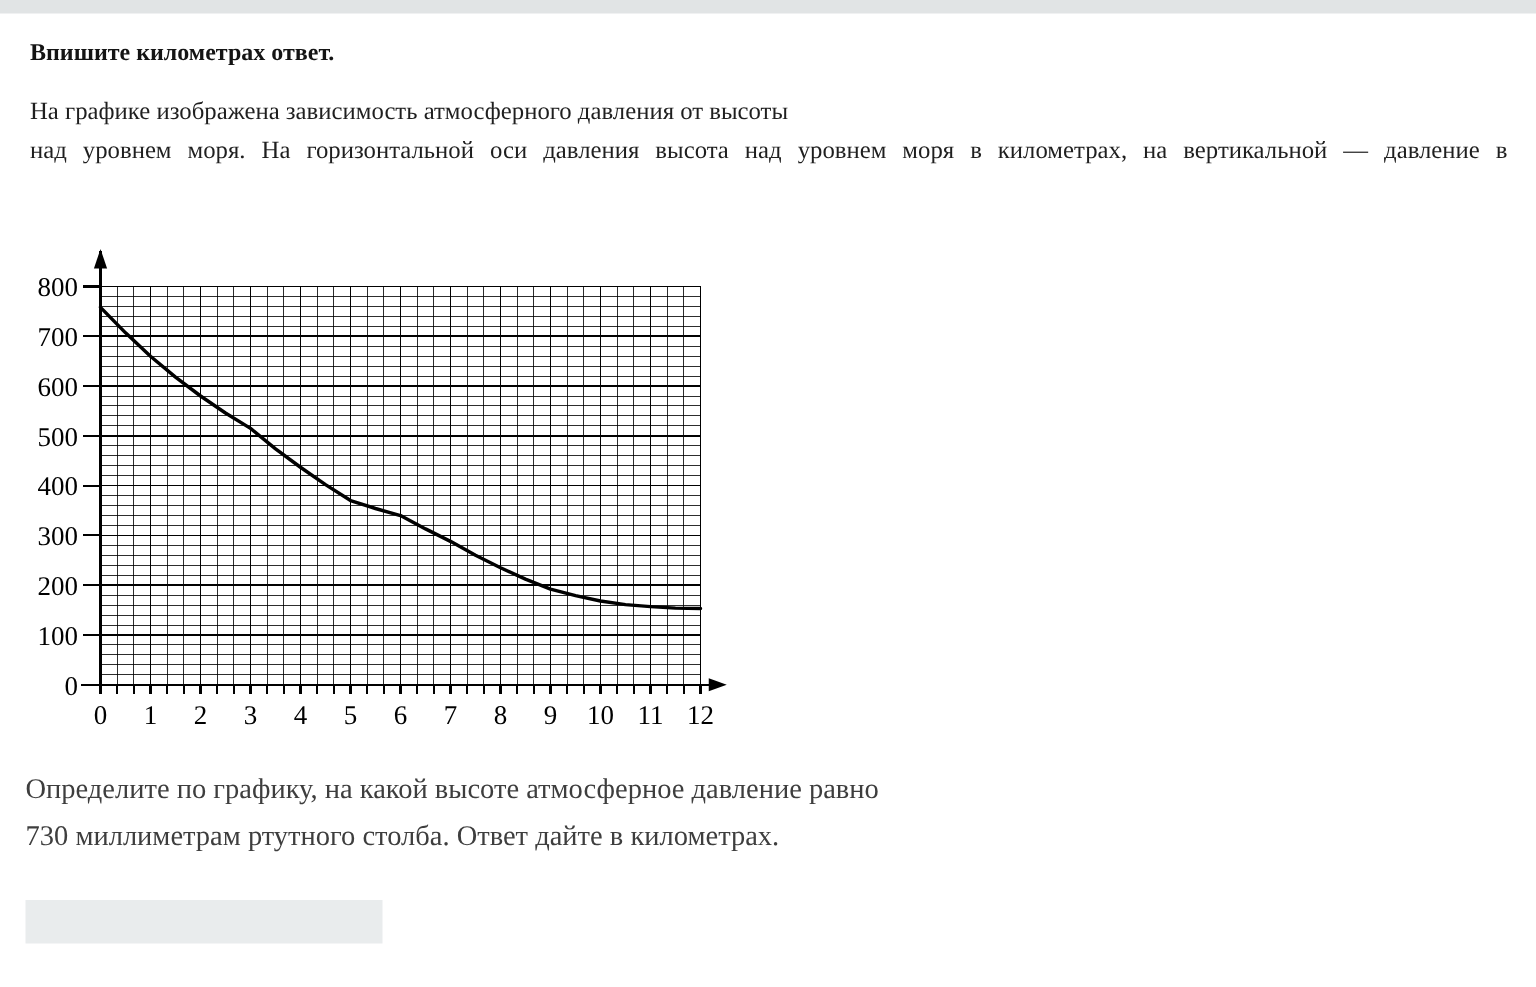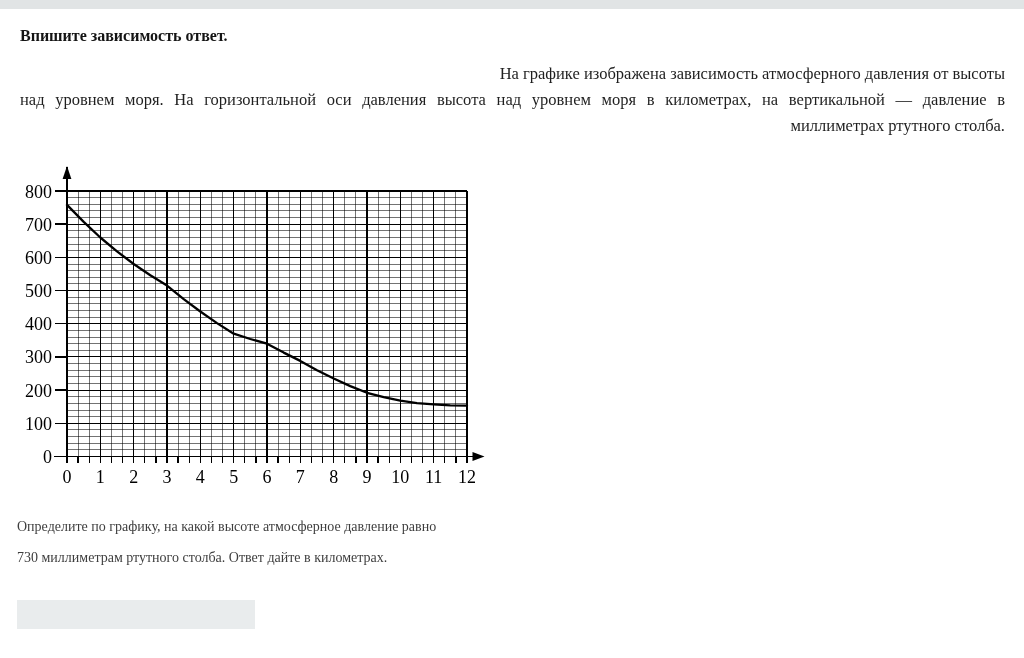--- a/index.html
+++ b/index.html
@@ -4,42 +4,41 @@
 <style>
   html,body{margin:0;padding:0;}
   body{
     width:1024px;height:658px;position:relative;background:#ffffff;
     font-family:"Liberation Serif","DejaVu Serif",serif;color:#1c1c1c;
     overflow:hidden;
   }
   .top-strip{position:absolute;left:0;top:0;width:1024px;height:9px;background:#e1e4e5;}
   .title{position:absolute;left:20px;top:27px;font-size:16px;font-weight:bold;color:#141414;}
   .desc{position:absolute;left:20px;top:61px;width:985px;font-size:16.5px;line-height:26px;color:#1f1f1f;}
-  .desc .line{white-space:nowrap;text-align:right;}
+  .desc .line{white-space:nowrap;}
   .desc .line.justify{white-space:normal;text-align:justify;text-align-last:justify;}
   .chart-wrap{position:absolute;left:0;top:160px;width:500px;height:338px;}
-  .question{position:absolute;left:17px;top:511px;font-size:14px;line-height:31px;color:#3e3e3e;}
+  .question{position:absolute;left:17px;top:511px;font-size:19px;line-height:31px;color:#3e3e3e;}
   .answer-input{
     position:absolute;left:17px;top:600px;width:238px;height:29px;
     background:#e9eced;border:none;outline:none;box-sizing:border-box;
     font-family:"Liberation Serif",serif;font-size:16px;padding:0 8px;color:#1c1c1c;
   }
   svg text{font-family:"Liberation Serif","DejaVu Serif",serif;}
 </style>
 </head>
 <body>
 
 <div class="top-strip" style="background: rgb(225, 228, 229);"></div>
 
-<div class="title">Впишите зависимость ответ.</div>
+<div class="title">Впишите километрах ответ.</div>
 
 <div class="desc">
   <div class="line">На графике изображена зависимость атмосферного давления от высоты</div>
   <div class="line justify">над уровнем моря. На горизонтальной оси давления высота над уровнем моря в километрах, на вертикальной — давление в</div>
-  <div class="line">миллиметрах ртутного столба.</div>
 </div>
 
 <div class="chart-wrap">
   <svg id="chart-svg" width="500" height="338" viewBox="0 0 500 338">
       <g stroke="#000000" stroke-width="0.55" shape-rendering="crispEdges">
         <line x1="78.11111111111111" y1="31" x2="78.11111111111111" y2="296.5"></line>
         <line x1="89.22222222222223" y1="31" x2="89.22222222222223" y2="296.5"></line>
         <line x1="111.44444444444444" y1="31" x2="111.44444444444444" y2="296.5"></line>
         <line x1="122.55555555555557" y1="31" x2="122.55555555555557" y2="296.5"></line>
         <line x1="144.77777777777777" y1="31" x2="144.77777777777777" y2="296.5"></line>

